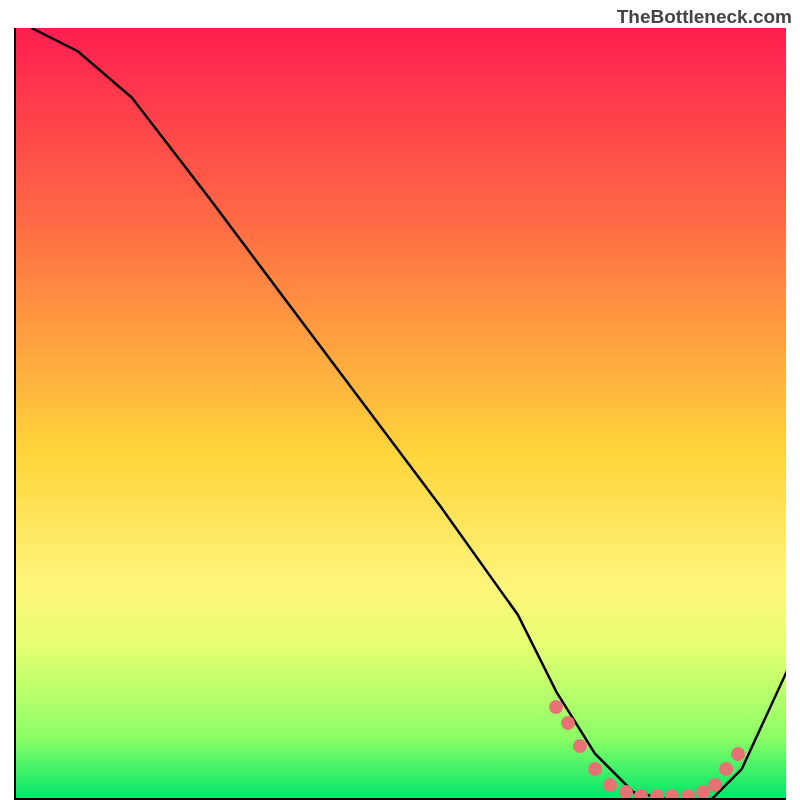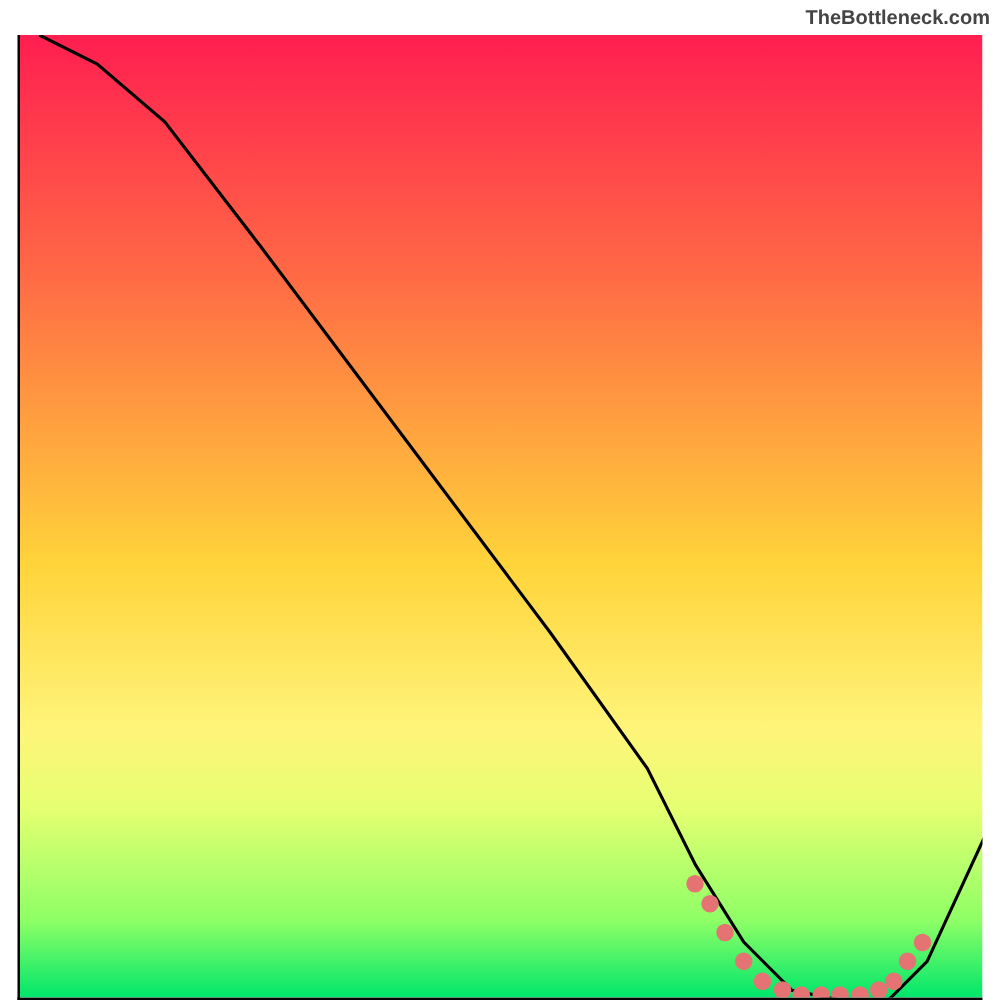--- a/index.html
+++ b/index.html
@@ -1,17 +1,17 @@
 <!DOCTYPE html>
 <html><head>
 <meta charset="utf-8">
 <style>
   html,body{margin:0;padding:0;width:800px;height:800px;background:#fff;font-family:Arial,Helvetica,sans-serif}
   .wrap{position:relative;width:800px;height:800px}
-  .attribution{position:absolute;top:6px;right:8px;font-size:16px;font-weight:700;color:#444}
+  .attribution{position:absolute;top:6px;right:8px;font-size:19px;font-weight:700;color:#444}
   .plot{position:absolute;left:14px;top:28px;width:772px;height:772px;box-sizing:border-box;border-left:2px solid #000;border-bottom:2px solid #000;background:#fff;overflow:hidden}
   .plot .bg{position:absolute;left:0;top:0;right:0;bottom:0;background:linear-gradient(to bottom,#ff1e50 0%,#ff6a45 25%,#ffd43a 55%,#fff47a 72%,#e7ff72 80%,#8eff66 92%,#00e66b 100%)}
   .plot svg{position:absolute;left:0;top:0}
   .pt{position:absolute;width:14px;height:14px;border-radius:50%;background:#e57373;transform:translate(-50%,-50%)}
 </style>
 </head>
 <body>
 
 <div class="wrap">
   <div class="attribution">TheBottleneck.com</div>

